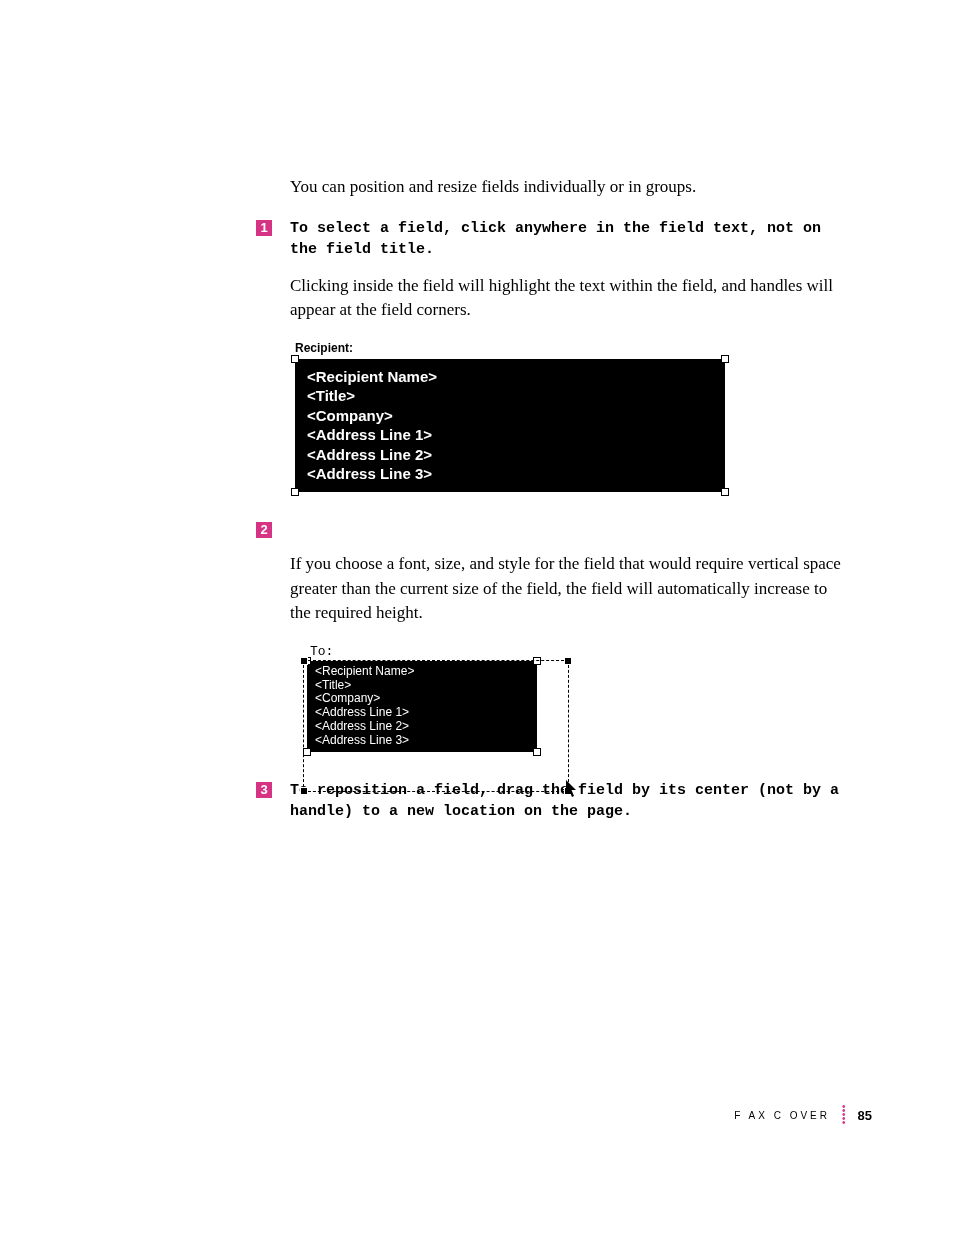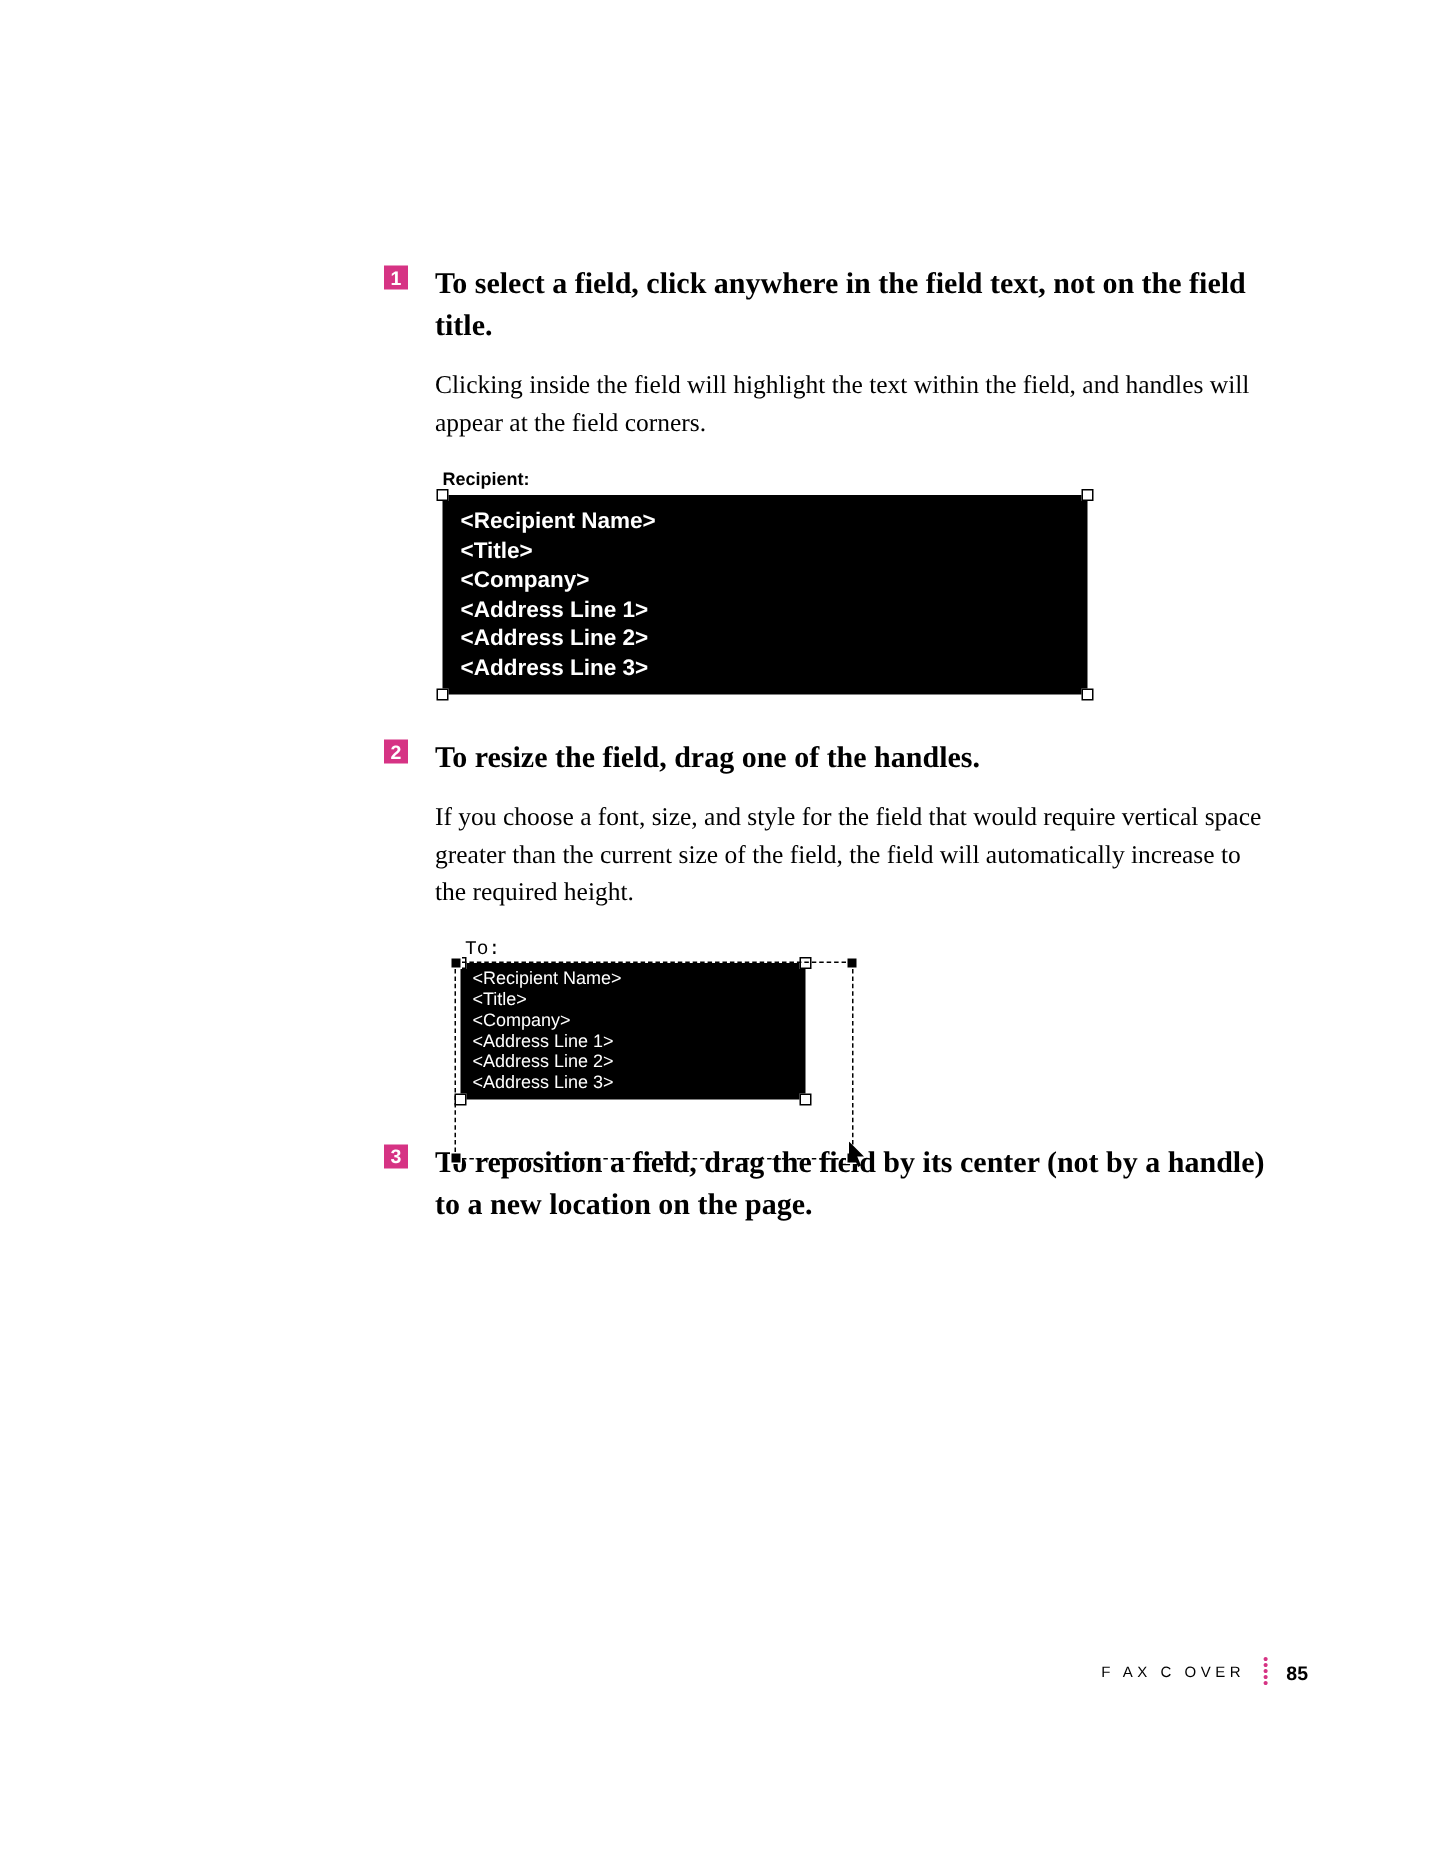--- a/index.html
+++ b/index.html
@@ -43,23 +43,23 @@
     width: 16px;
     height: 16px;
     display: flex;
     align-items: center;
     justify-content: center;
     margin-left: 166px;
     margin-right: 18px;
     margin-top: 2px;
   }
   .step-text {
-    font-family: Liberation Serif, serif;
-    font-weight: bold;
-    font-size: 20px;
+    font-family: Liberation Mono, monospace;
+    font-weight: bold;
+    font-size: 15px;
     flex: 1;
     max-width: 560px;
     line-height: 1.4;
   }
   .fig1 {
     margin: 6px 0 28px 205px;
   }
   .fig1-label {
     font-family: Arial, Helvetica, sans-serif;
     font-weight: bold;
@@ -148,20 +148,21 @@
     font-weight: bold;
     font-size: 13px;
   }
 </style>
 </head>
 <body>
 
 <div class="page">
 
 
+  <p class="intro">You can position and resize fields individually or in groups.</p>
 
   <div class="step">
     <div class="step-num">1</div>
     <div class="step-text">To select a field, click anywhere in the field text, not on the field title.</div>
   </div>
   <p class="body-para">Clicking inside the field will highlight the text within the field, and handles will appear at the field corners.</p>
 
   <div class="fig1">
     <div class="fig1-label">Recipient:</div>
     <div class="fig1-box">
@@ -173,21 +174,20 @@
       <div>&lt;Title&gt;</div>
       <div>&lt;Company&gt;</div>
       <div>&lt;Address Line 1&gt;</div>
       <div>&lt;Address Line 2&gt;</div>
       <div>&lt;Address Line 3&gt;</div>
     </div>
   </div>
 
   <div class="step">
     <div class="step-num">2</div>
-    <div class="step-text">To resize the field, drag one of the handles.</div>
   </div>
   <p class="body-para">If you choose a font, size, and style for the field that would require vertical space greater than the current size of the field, the field will automatically increase to the required height.</p>
 
   <div class="fig2">
     <div class="fig2-label">To:</div>
     <div class="fig2-inner">
       <span class="handle" style="top:-4px;left:-4px"></span>
       <span class="handle" style="top:-4px;right:-4px"></span>
       <span class="handle" style="bottom:-4px;left:-4px"></span>
       <span class="handle" style="bottom:-4px;right:-4px"></span>

